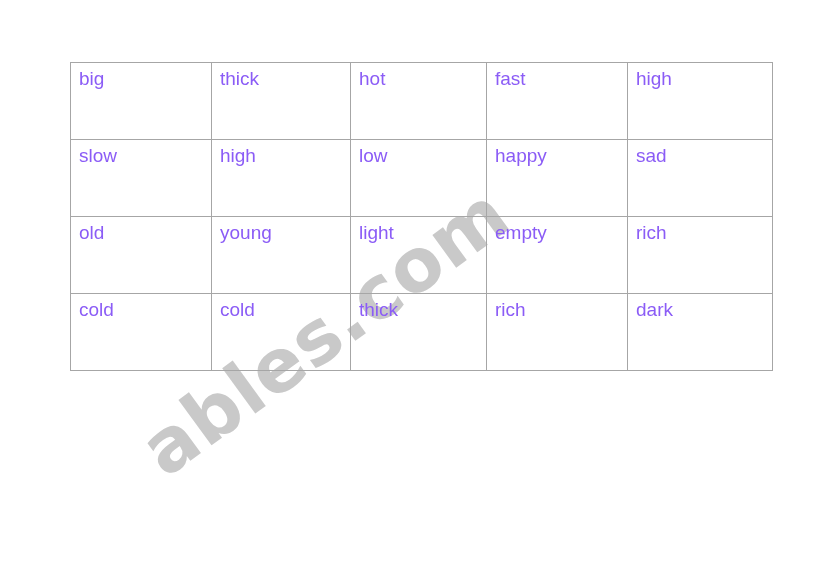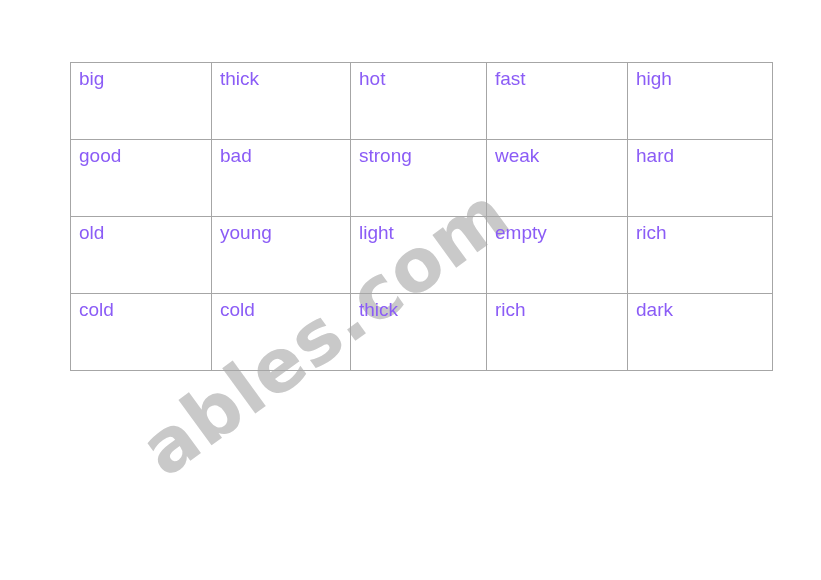--- a/index.html
+++ b/index.html
@@ -95,25 +95,25 @@
     </colgroup>
     <tbody>
       <tr>
         <td>big</td>
         <td>thick</td>
         <td>hot</td>
         <td>fast</td>
         <td>high</td>
       </tr>
       <tr>
-        <td>good</td>
-        <td>bad</td>
-        <td class="small-word">strong</td>
-        <td>weak</td>
-        <td>hard</td>
+        <td>slow</td>
+        <td>high</td>
+        <td>low</td>
+        <td>happy</td>
+        <td>sad</td>
       </tr>
       <tr>
         <td>old</td>
         <td>young</td>
         <td>light</td>
         <td>empty</td>
         <td>rich</td>
       </tr>
       <tr>
         <td>cold</td>

